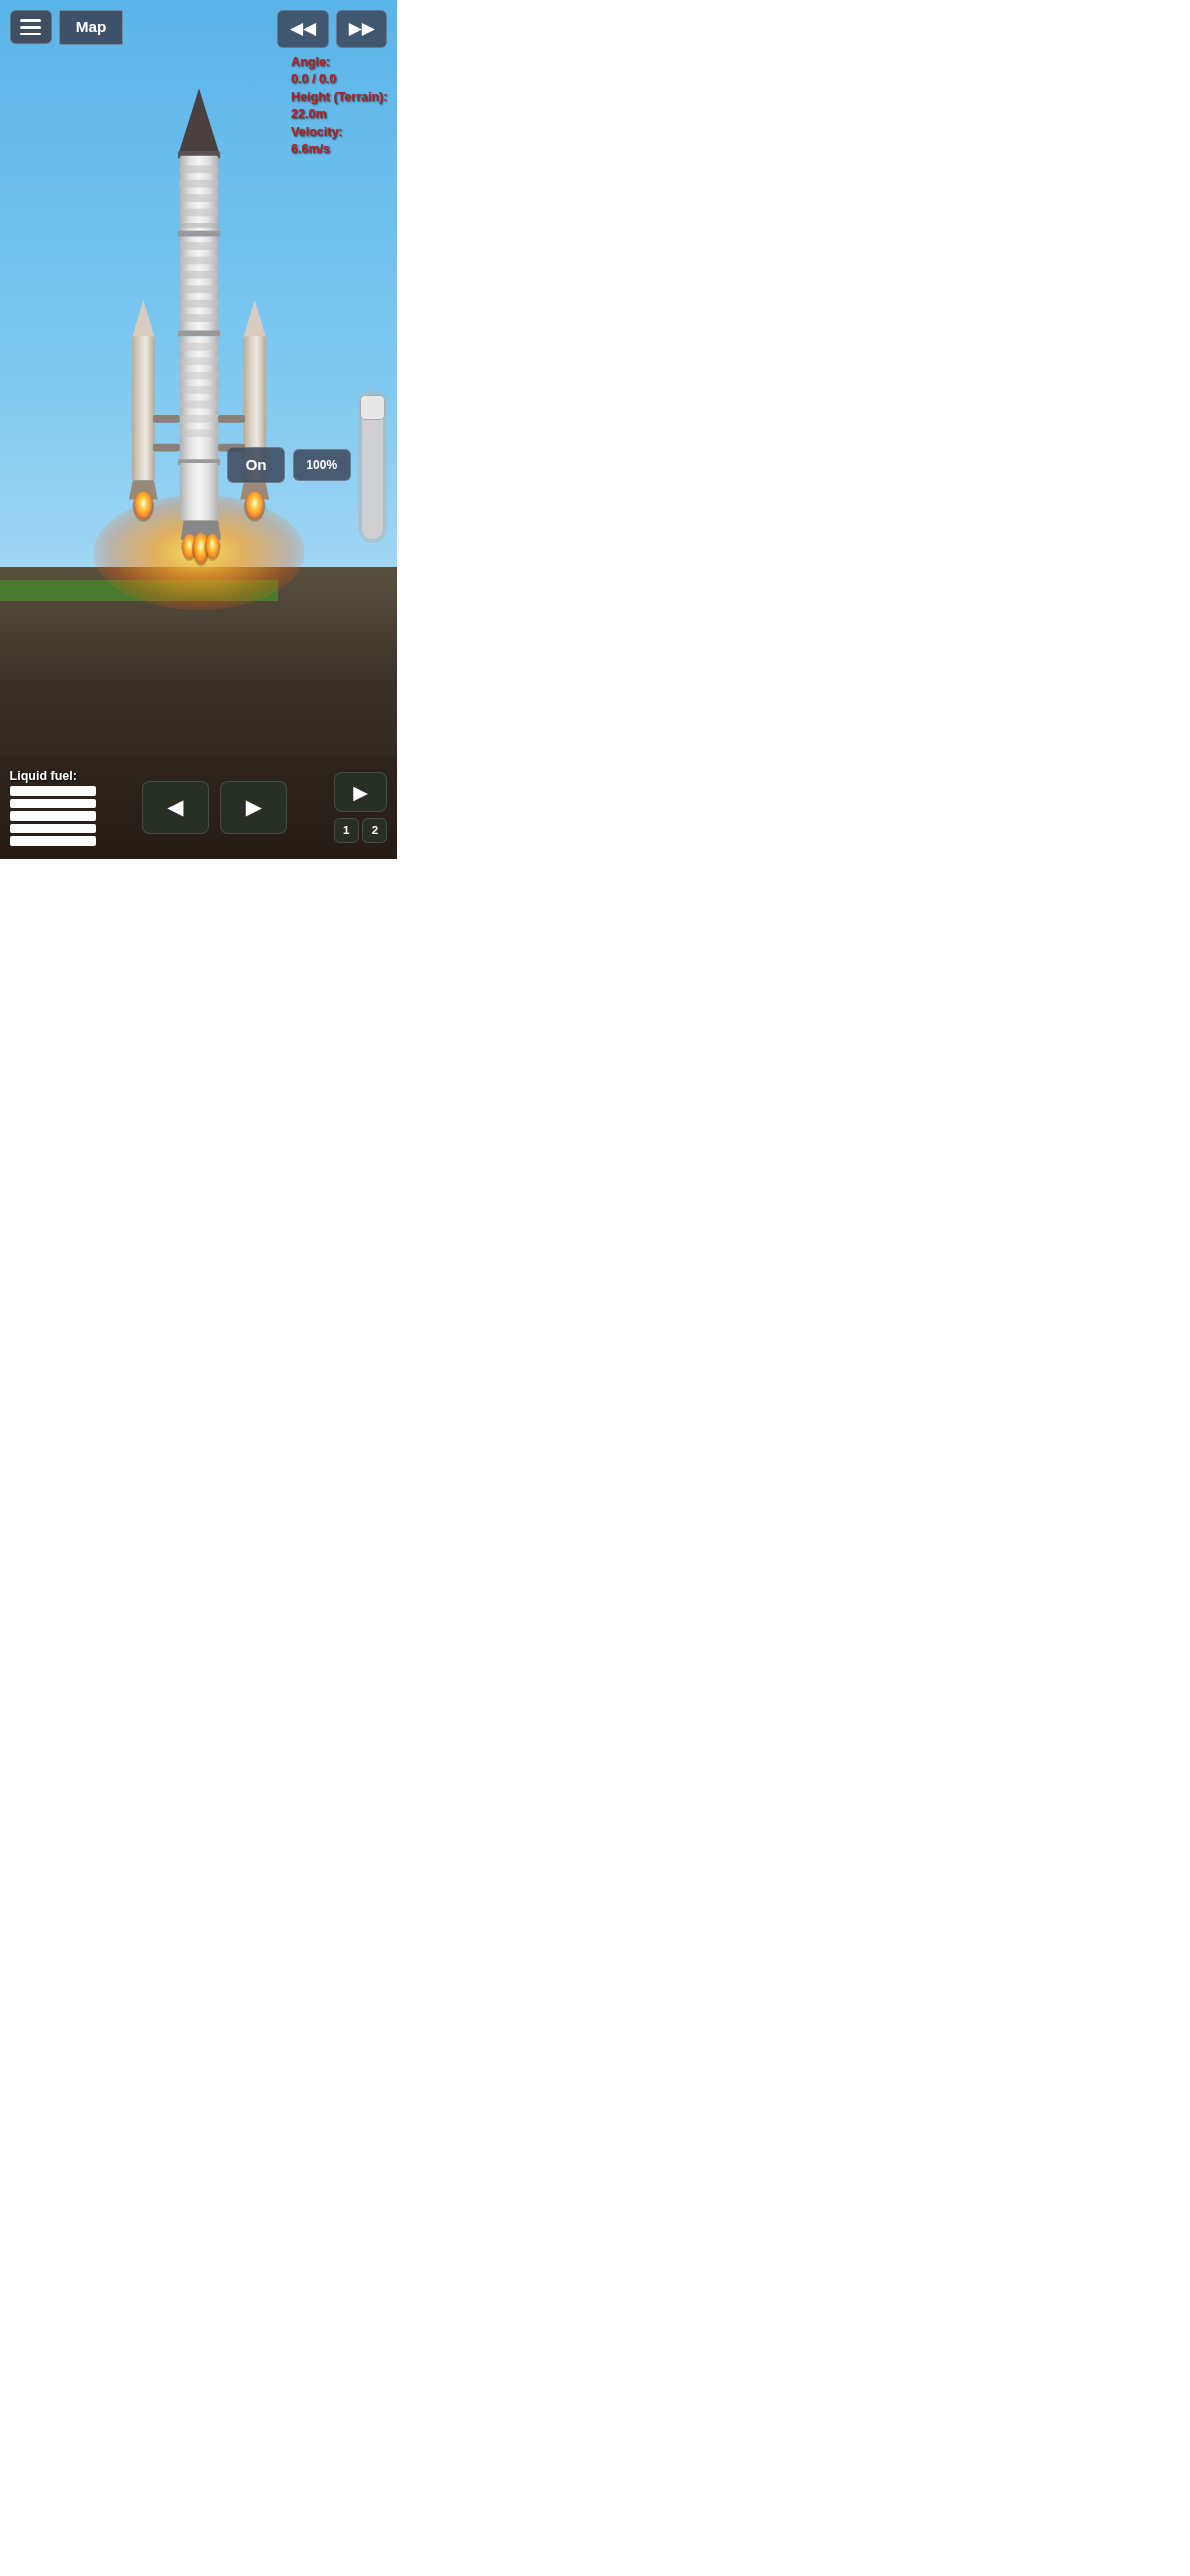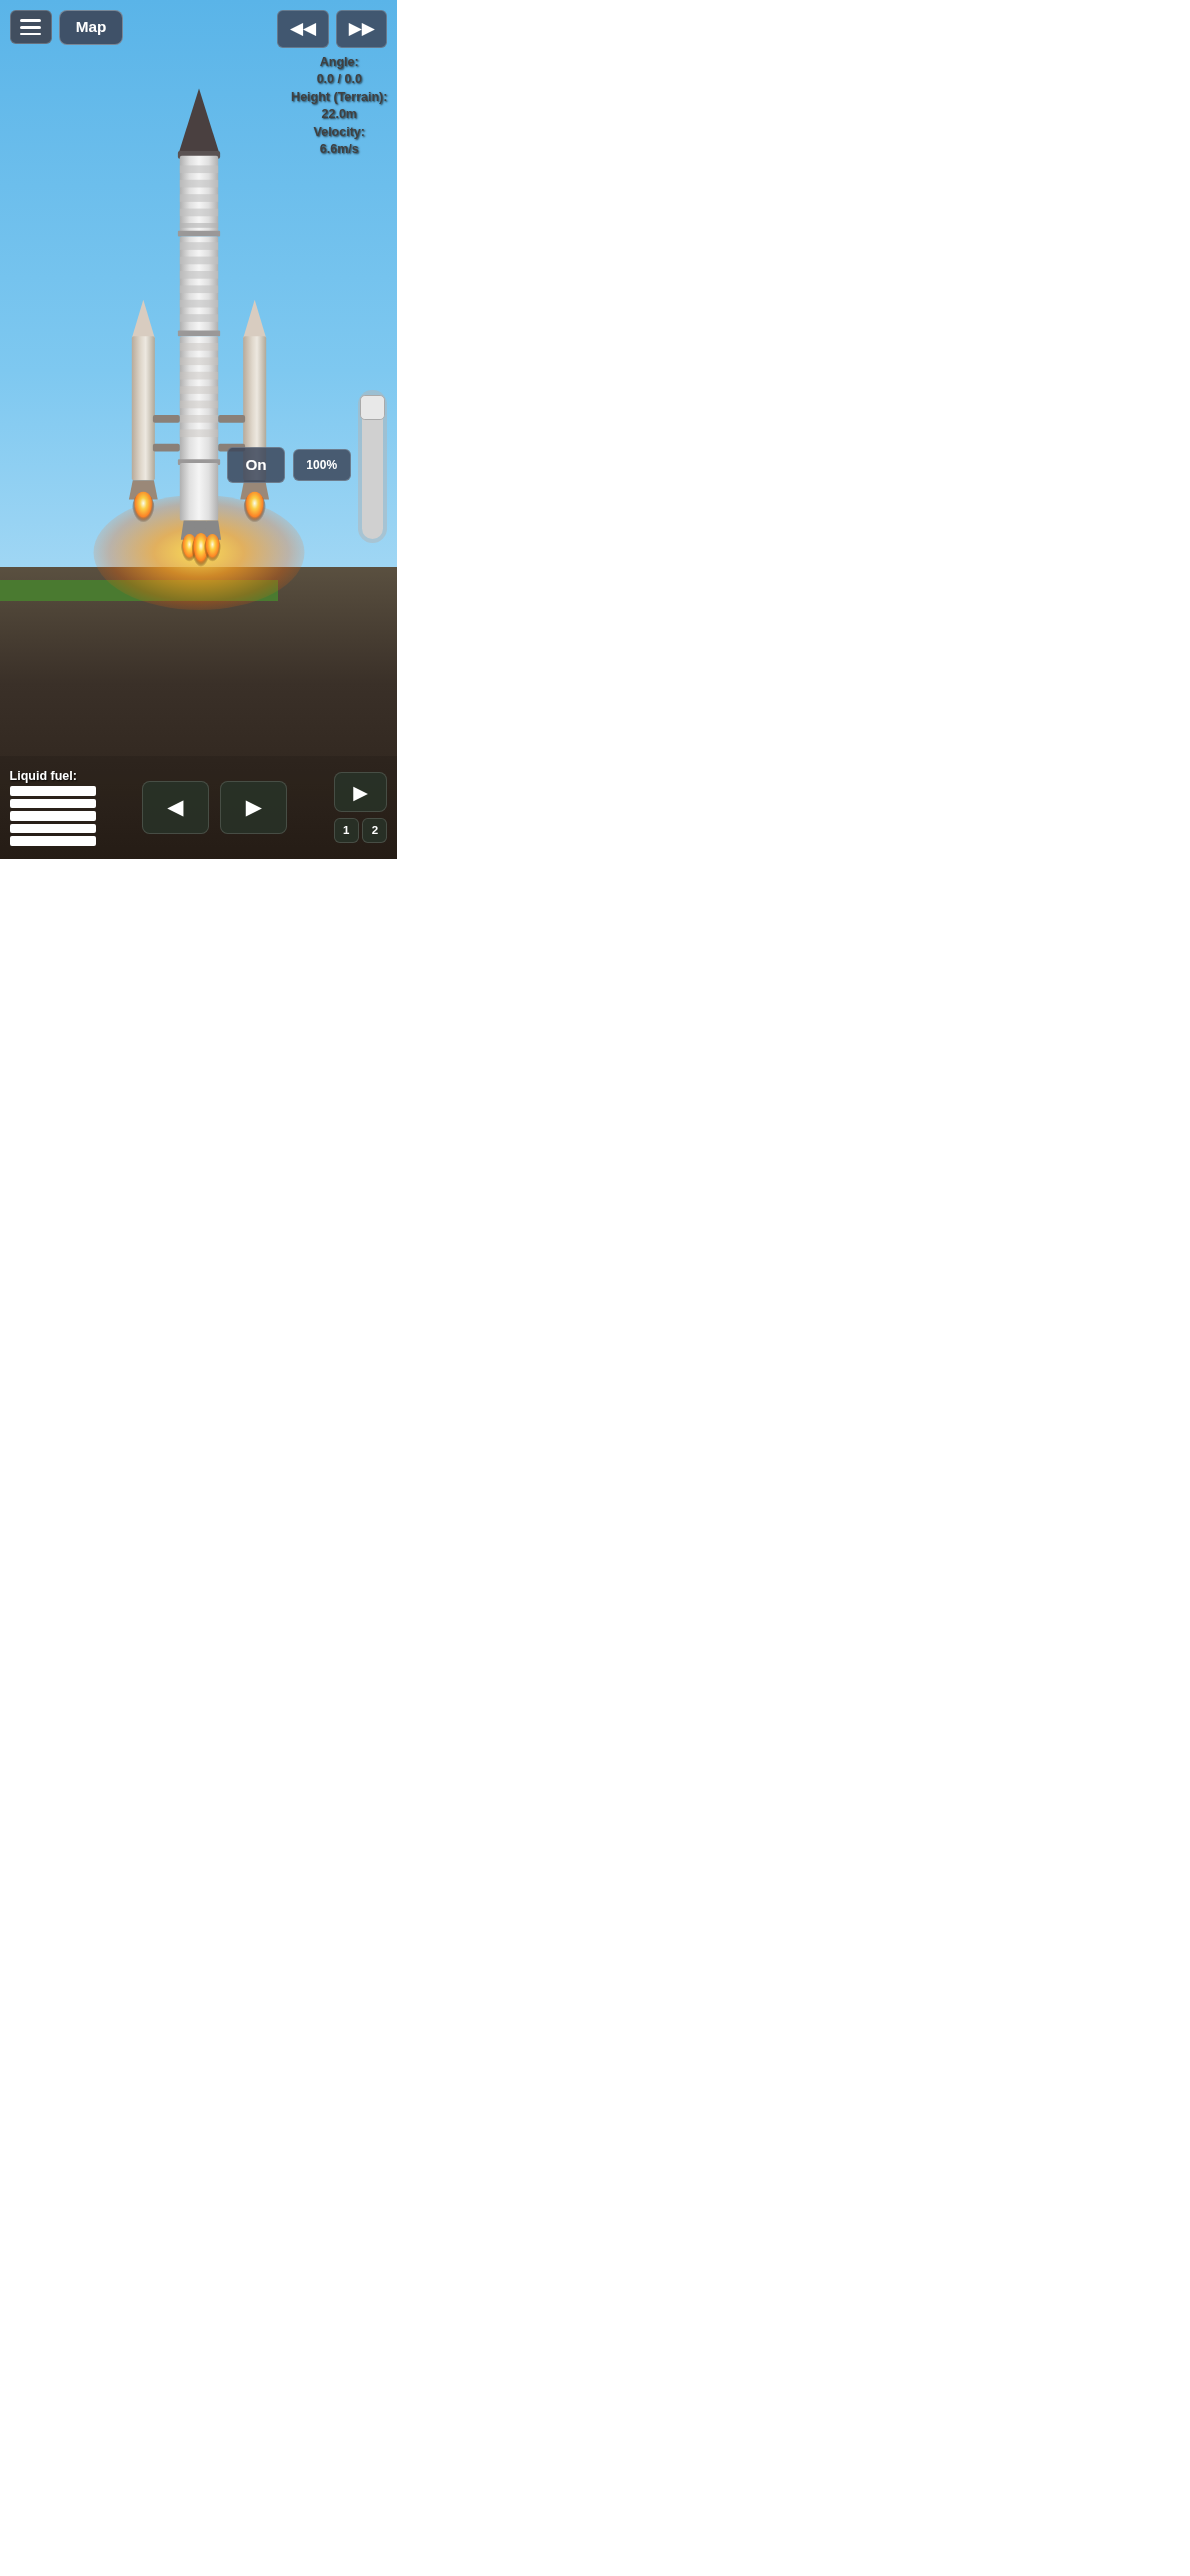--- a/index.html
+++ b/index.html
@@ -84,21 +84,21 @@
       display: block;
       width: 21px;
       height: 2.9px;
       background: white;
       border-radius: 1.9px;
     }
 
     .btn-map {
       background: rgba(60,70,90,0.9);
       border: 1px solid rgba(255,255,255,0.3);
-      border-radius: 8px;
+      border-radius: 2px;
       padding: 7.7px 15.3px;
       cursor: pointer;
       pointer-events: all;
       color: white;
       font-size: 15.3px;
       font-weight: bold;
     }
 
     .top-left-btns {
       display: flex;
@@ -123,22 +123,22 @@
       border: 1px solid rgba(255,255,255,0.2);
       border-radius: 5.8px;
       padding: 7.7px 11.5px;
       cursor: pointer;
       pointer-events: all;
       color: white;
       font-size: 17px;
     }
 
     .stats-display {
-      text-align: center;
-      color: #404040;
+      text-align: left;
+      color: #b91c1c;
       text-shadow: 1px 1px 1.9px rgba(0,0,0,0.7);
     }
 
     .stat-line {
       font-size: 12.5px;
       font-weight: bold;
       line-height: 1.4;
     }
 
     

